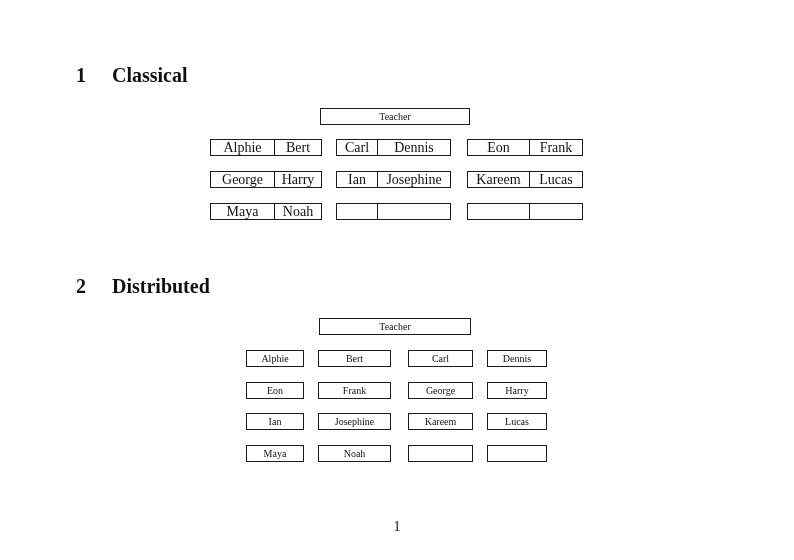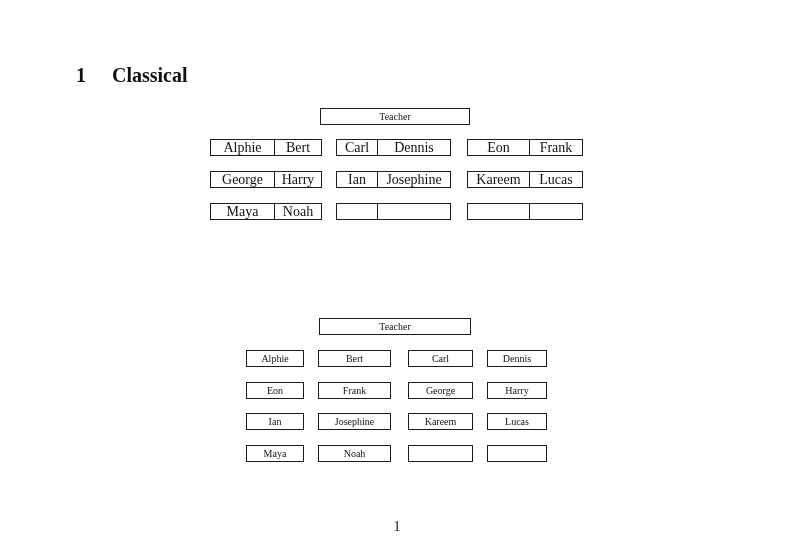--- a/index.html
+++ b/index.html
@@ -75,20 +75,23 @@
   </div>
   <div class="desk" style="left:467px;top:171px;width:116px">
     <span class="seat s1 w61">Kareem</span>
     <span class="seat s2">Lucas</span>
   </div>
   <div class="desk" style="left:467px;top:203px;width:116px">
     <span class="seat s1 w61"></span>
     <span class="seat s2"></span>
   </div>
 
+  <div class="heading" style="left:64px;top:275px">
+    <span class="hnum">2</span><span class="htitle">Distributed</span>
+  </div>
 
   <div class="sbox" style="left:319px;top:318px;width:152px">Teacher</div>
 
   <div class="sbox" style="left:246px;top:350px;width:58px">Alphie</div>
   <div class="sbox" style="left:246px;top:382px;width:58px">Eon</div>
   <div class="sbox" style="left:246px;top:413px;width:58px">Ian</div>
   <div class="sbox" style="left:246px;top:445px;width:58px">Maya</div>
 
   <div class="sbox" style="left:318px;top:350px;width:73px">Bert</div>
   <div class="sbox" style="left:318px;top:382px;width:73px">Frank</div>

